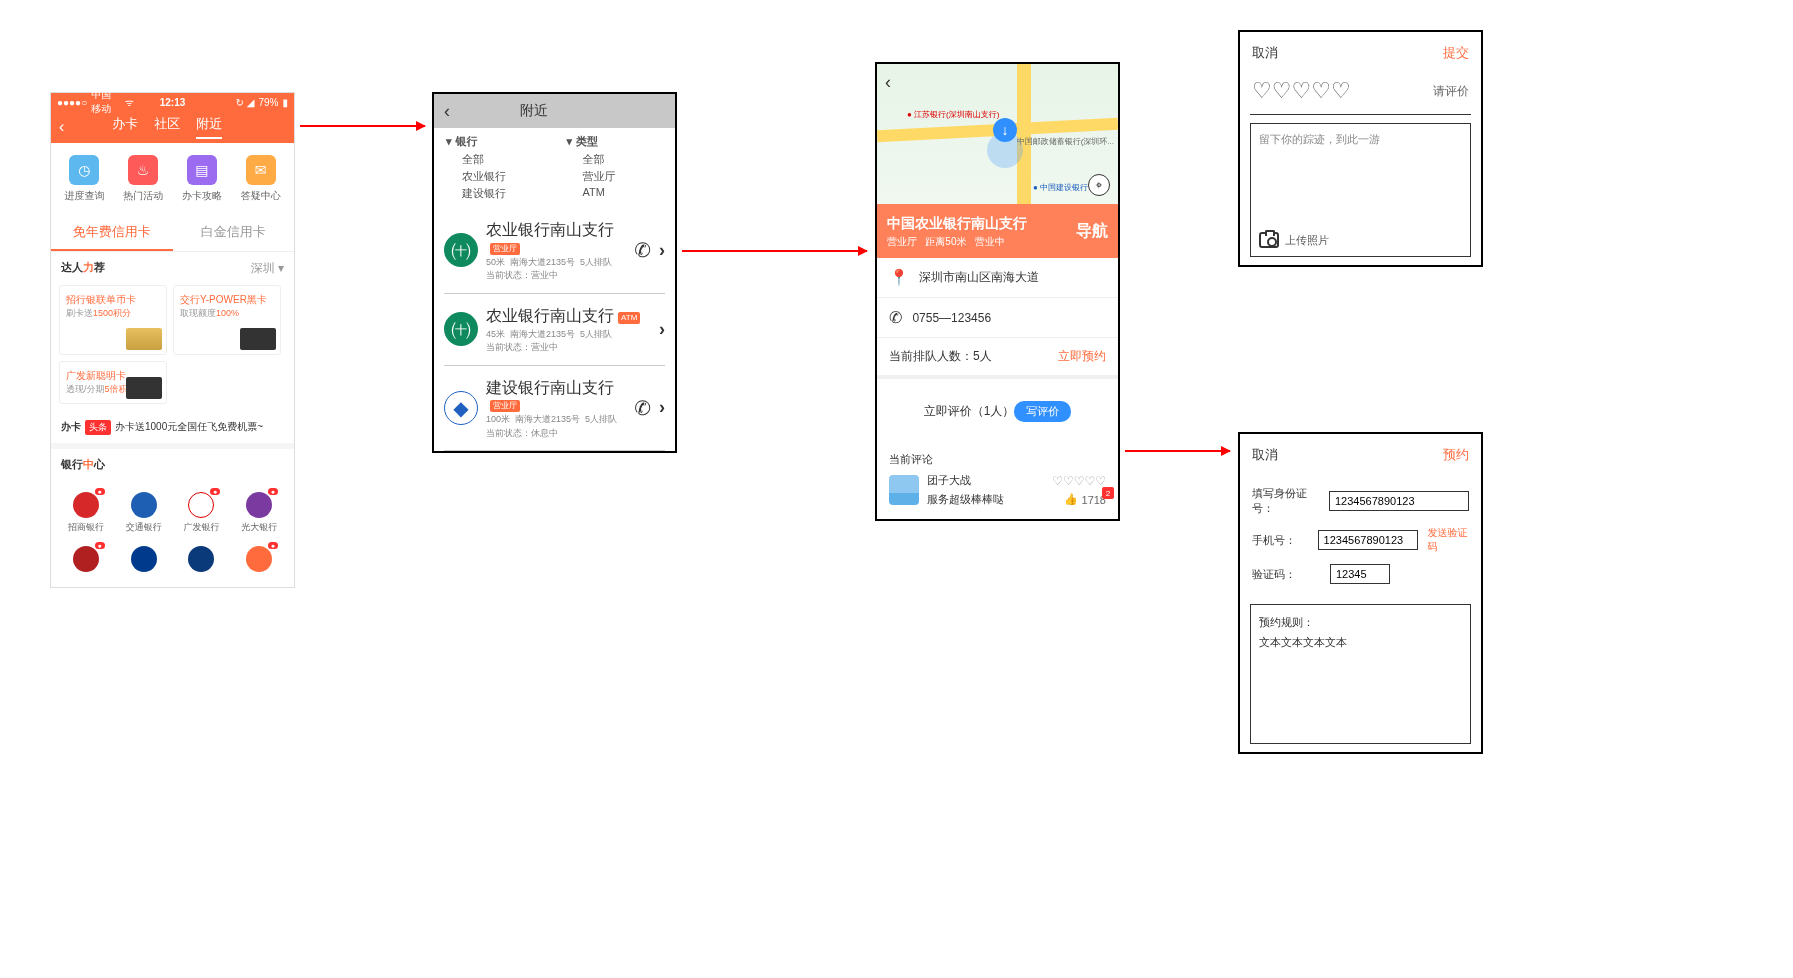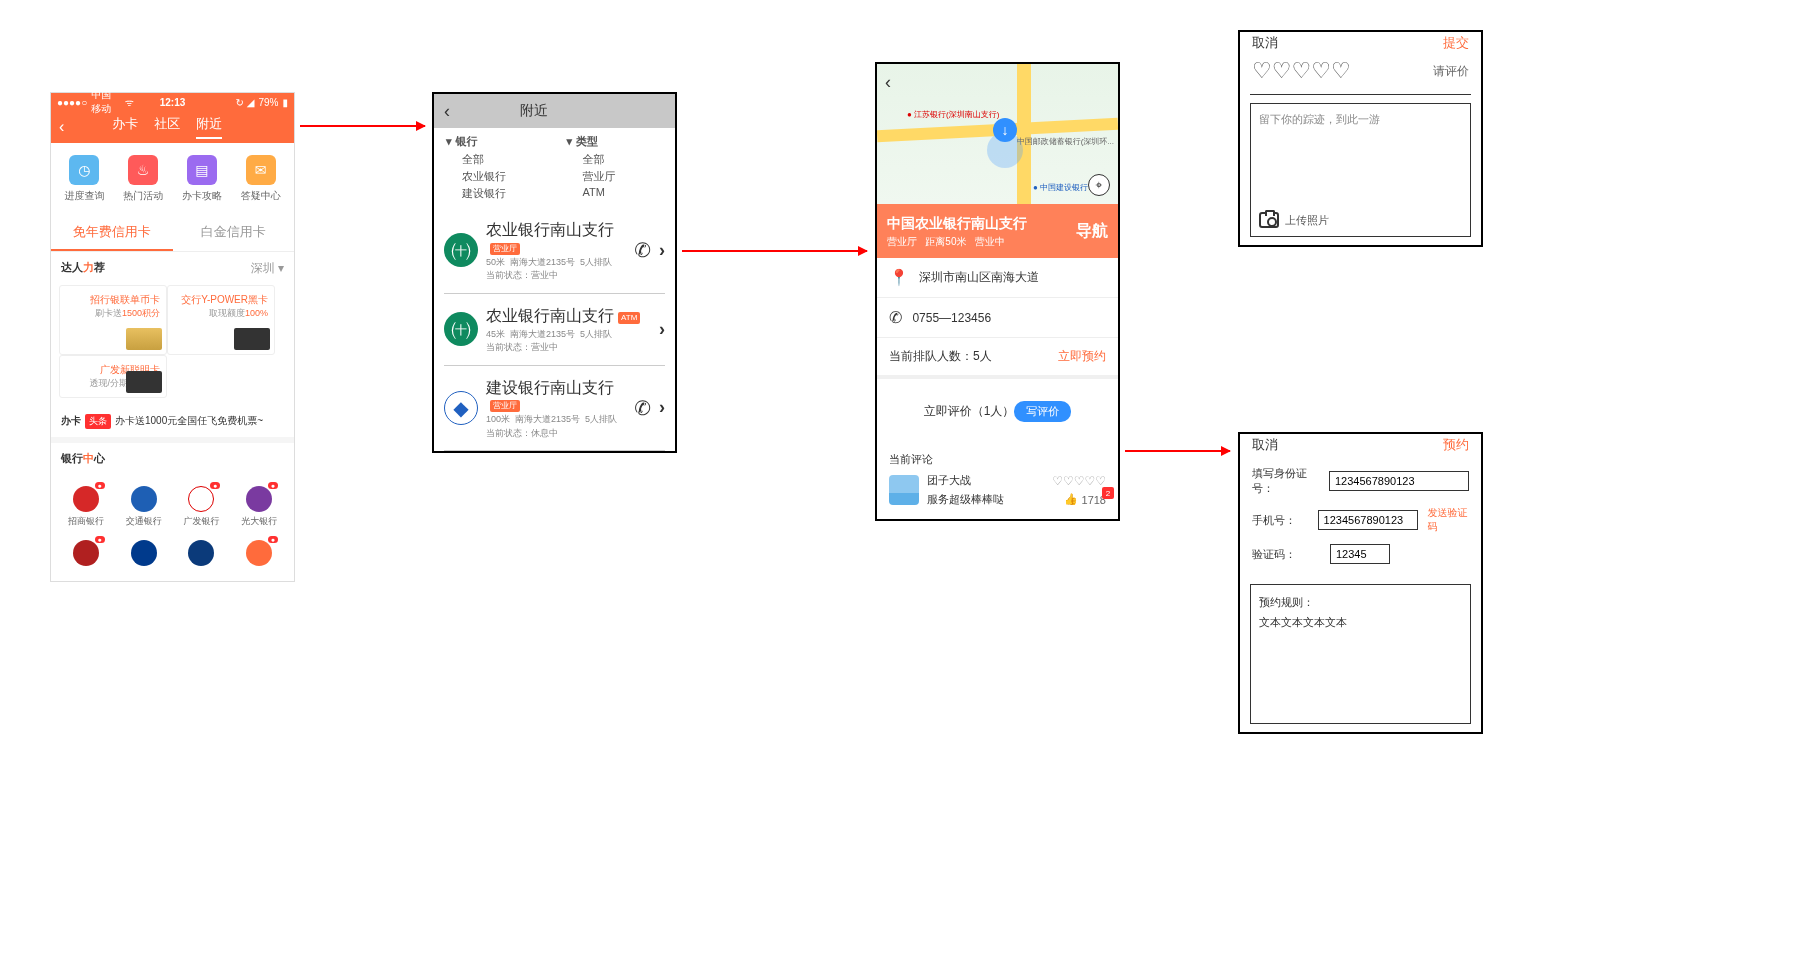--- a/index.html
+++ b/index.html
@@ -23,21 +23,21 @@
 .qi-blue { background: #5db8f0; }
 .qi-red { background: #ff5a5a; }
 .qi-purple { background: #9b6bf0; }
 .qi-orange { background: #ffab45; }
 .sub-tabs { display: flex; border-bottom: 1px solid #eee; }
 .sub-tab { flex: 1; text-align: center; padding: 8px 0; font-size: 13px; color: #999; }
 .sub-tab.active { color: #ff6b3c; border-bottom: 2px solid #ff6b3c; }
 .section-hdr { display: flex; justify-content: space-between; padding: 8px 10px; font-size: 11px; }
 .section-title .accent { color: #ff6b3c; }
 .city-sel { color: #999; font-size: 12px; }
-.card-grid { display: flex; flex-wrap: wrap; padding: 0 8px 8px; text-align: right; }
+.card-grid { display: flex; flex-wrap: wrap; gap: 6px; padding: 0 8px 8px; }
 .promo-card { width: 108px; border: 1px solid #eee; padding: 6px; font-size: 9px; line-height: 1.5; border-radius: 3px; position: relative; }
 .promo-card .pc-title { color: #ff6b3c; font-size: 10px; }
 .promo-card .pc-sub { color: #999; }
 .promo-card .pc-hl { color: #ff6b3c; }
 .card-img { position: absolute; right: 4px; bottom: 4px; width: 36px; height: 22px; background: #333; border-radius: 2px; }
 .card-img.gold { background: linear-gradient(#e8c060,#c8a040); }
 .banner-row { padding: 8px 10px; font-size: 10px; display: flex; align-items: center; gap: 4px; }
 .banner-badge { background: #ff3030; color: #fff; padding: 1px 4px; border-radius: 2px; font-size: 9px; }
 .bank-grid { display: flex; flex-wrap: wrap; padding: 6px; }
 .bank-item { width: 25%; display: flex; flex-direction: column; align-items: center; padding: 6px 0; font-size: 9px; color: #666; position: relative; }
@@ -94,21 +94,21 @@
 .comment-hdr { margin-bottom: 6px; }
 .comment-row { display: flex; align-items: center; gap: 8px; }
 .avatar { width: 30px; height: 30px; border-radius: 4px; background: linear-gradient(#8ec8f0 60%, #5eb0e8 60%); }
 .comment-body { flex: 1; }
 .hearts { display: flex; gap: 2px; font-size: 12px; color: #999; }
 .like-row { display: flex; align-items: center; gap: 3px; color: #666; position: relative; }
 .like-badge { position: absolute; top: -6px; right: -8px; background: #ff3030; color: #fff; font-size: 8px; width: 12px; height: 12px; border-radius: 2px; display:flex;align-items:center;justify-content:center; }
 
 
 .screen4 { position: absolute; left: 1238px; top: 30px; width: 245px; border: 2px solid #000; background: #fff; padding-bottom: 8px; }
-.modal-hdr { display: flex; justify-content: space-between; padding: 2px 12px; font-size: 13px; }
+.modal-hdr { display: flex; justify-content: space-between; padding: 12px 12px; font-size: 13px; }
 .modal-cancel { color: #333; }
 .modal-submit { color: #ff6b3c; }
 .rating-row { display: flex; align-items: center; justify-content: space-between; padding: 4px 12px 10px; }
 .big-hearts { display: flex; gap: 4px; font-size: 22px; color: #555; }
 .rate-label { font-size: 12px; color: #666; }
 .review-box { margin: 0 10px; border: 1px solid #333; height: 134px; padding: 8px; font-size: 11px; color: #888; position: relative; }
 .upload-row { position: absolute; left: 8px; bottom: 8px; display: flex; align-items: center; gap: 6px; font-size: 11px; color: #555; }
 .cam-icon { width: 20px; height: 16px; border: 2px solid #333; border-radius: 3px; position: relative; }
 .cam-icon::before { content:""; position:absolute; top:-4px; left:4px; width:6px; height:4px; background:#fff; border:2px solid #333; border-bottom:none; border-radius:2px 2px 0 0; }
 .cam-icon::after { content:""; position:absolute; top:3px; left:6px; width:6px; height:6px; border:2px solid #333; border-radius:50%; }

